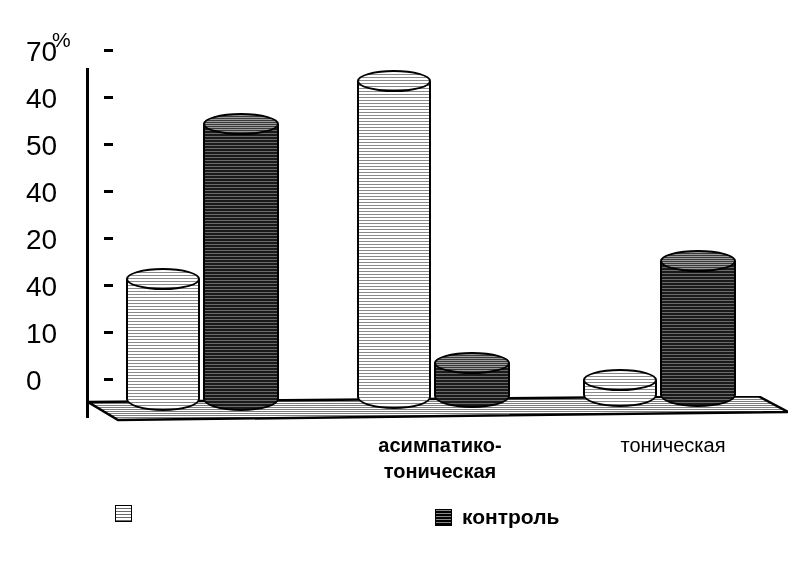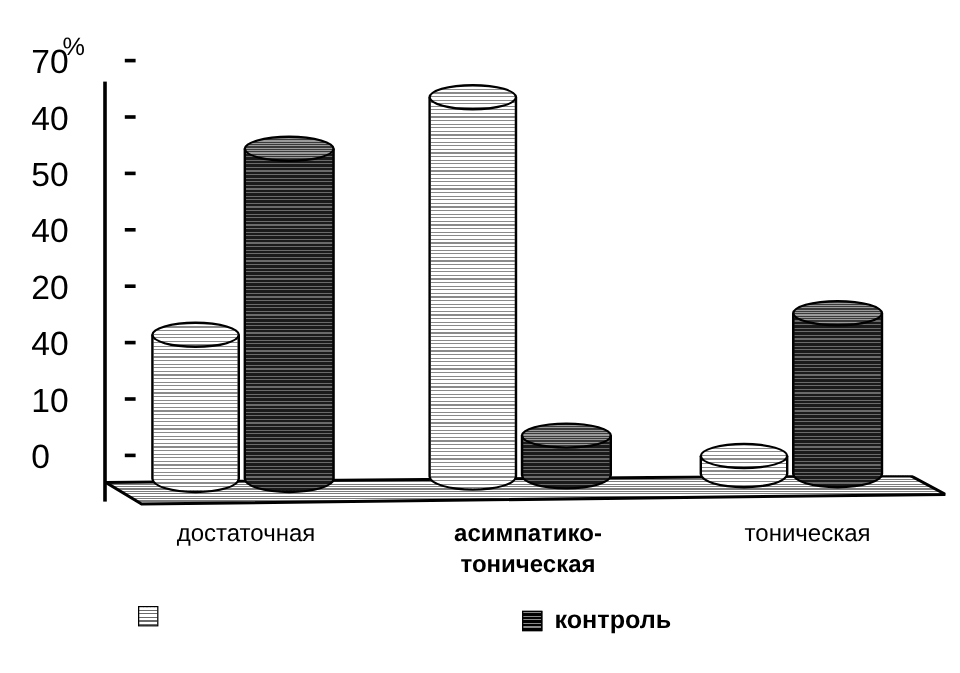--- a/index.html
+++ b/index.html
@@ -244,23 +244,20 @@
   <div class="bar" style="left:583px; top:369px; width:74px; height:38px;">
     <div class="bar-body fill-light" style="height:27px;"></div>
     <div class="bar-cap cap-light" style="top:0px;"></div>
   </div>
 
   <div class="bar" style="left:660px; top:250px; width:76px; height:157px;">
     <div class="bar-body fill-dark" style="height:146px;"></div>
     <div class="bar-cap cap-dark" style="top:0px;"></div>
   </div>
 
-  <div class="cat-label" style="left:90px; top:432px; width:230px;">
-    <div>достаточная</div>
-  </div>
 
   <div class="cat-label" style="left:325px; top:432px; width:230px;font-weight:bold;">
     <div>асимпатико-</div>
     <div>тоническая</div>
   </div>
 
   <div class="cat-label" style="left:548px; top:432px; width:250px;">
     <div>тоническая</div>
   </div>
 

